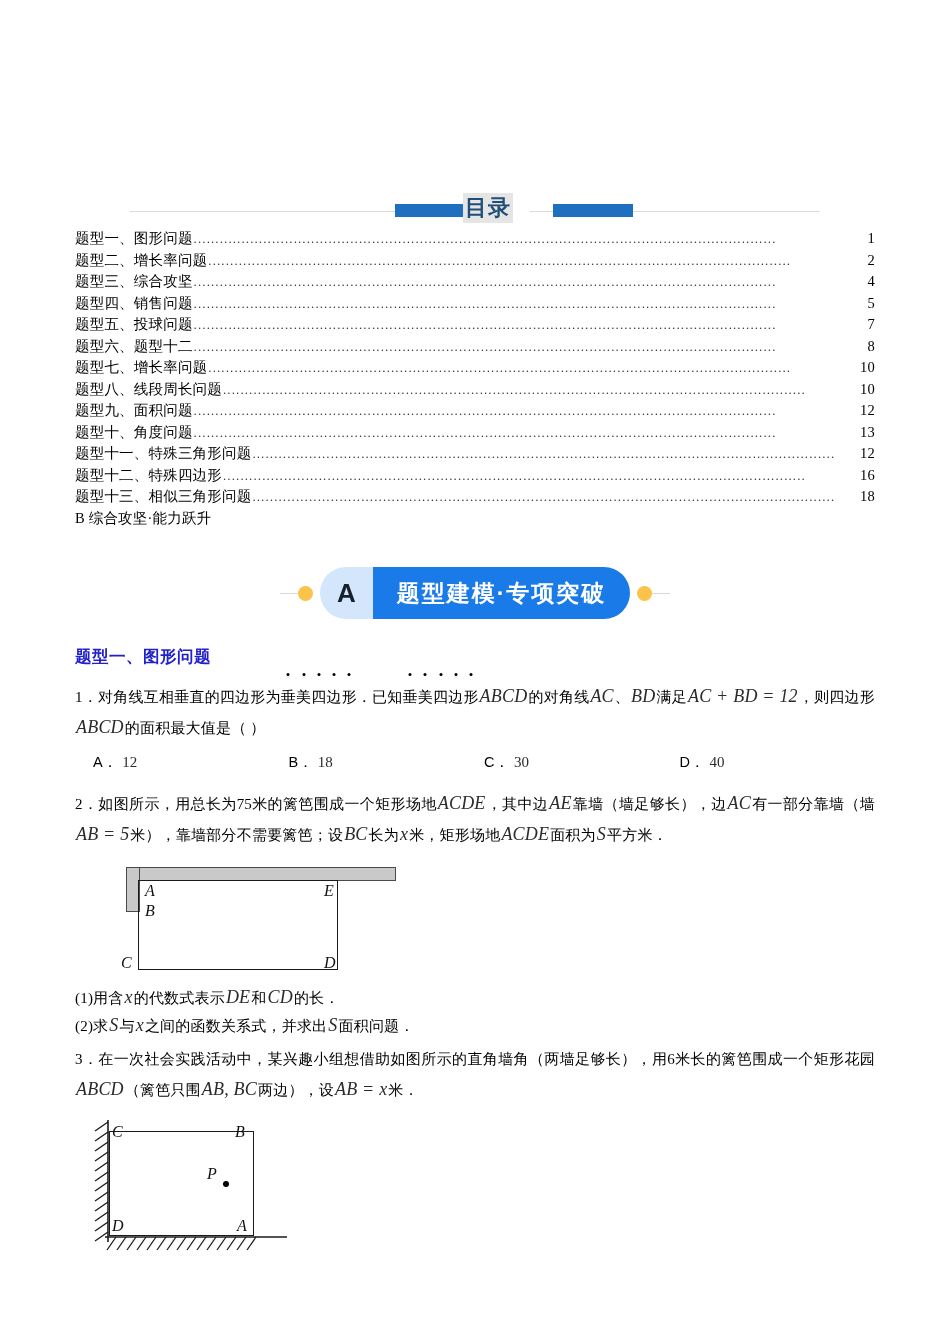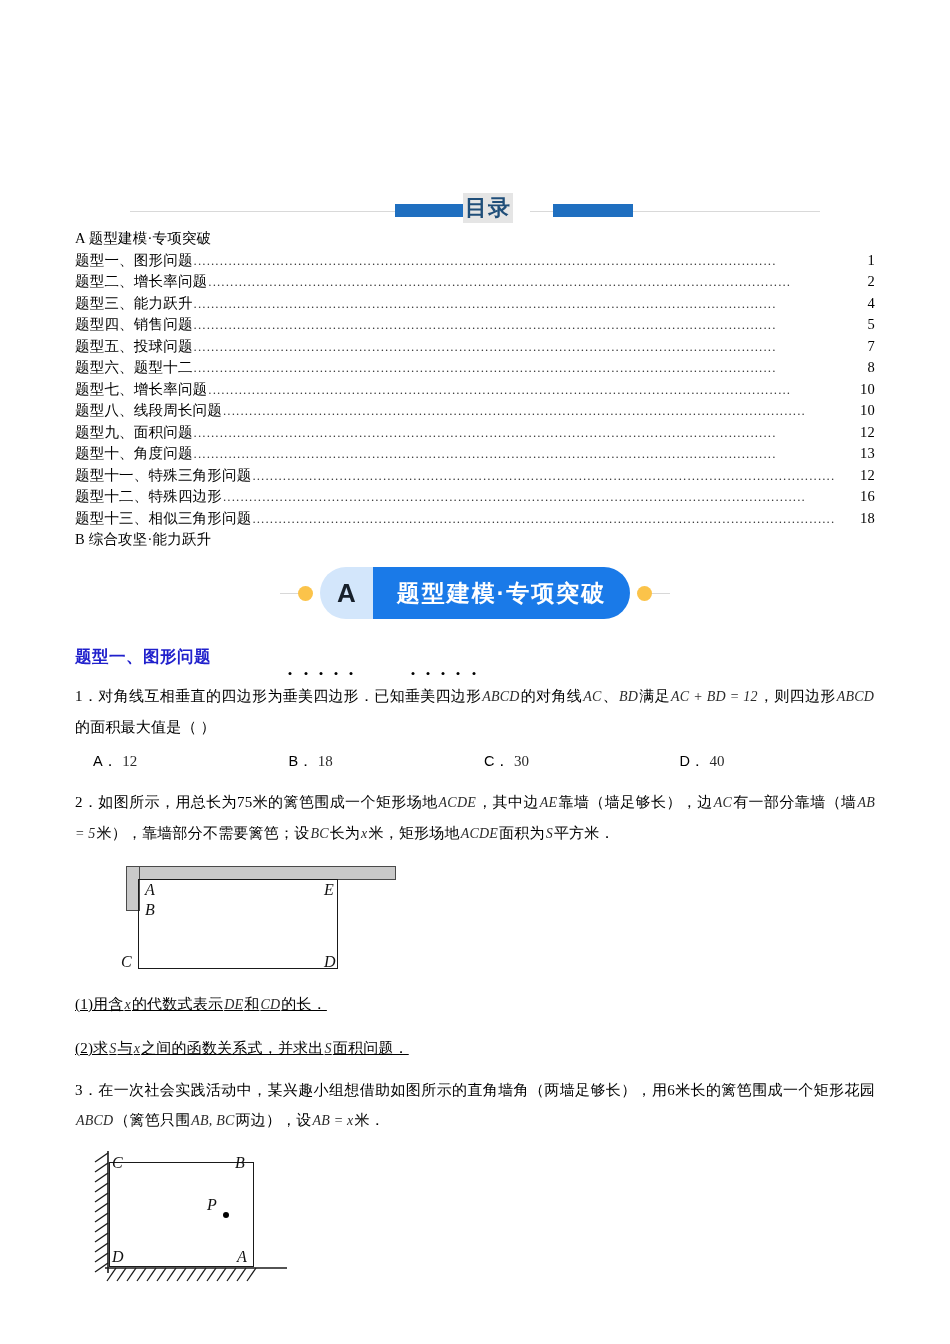--- a/index.html
+++ b/index.html
@@ -177,25 +177,25 @@
     font-family: "Liberation Serif", "DejaVu Serif", serif;
     letter-spacing: 0.5px;
     margin: 0 0 13px 0;
   }
   .para {
     margin: 0 0 9px 0;
     line-height: 30px;
     text-align: justify;
     letter-spacing: 0.2px;
   }
-  .para.tight { line-height: 35px; text-decoration: underline; }
+  .para.tight { line-height: 18px; }
   .mi {
     font-family: "Liberation Serif", "DejaVu Serif", serif;
     font-style: italic;
-    font-size: 14px;
+    font-size: 18px;
     color: #2b2b2b;
     padding: 0 1px;
   }
   .emph-dot {
     position: relative;
     display: inline-block;
   }
   .emph-dot::after {
     content: "";
     position: absolute;
@@ -335,34 +335,33 @@
 
   <div class="toc-header">
     <div class="toc-rule left"></div>
     <div class="toc-rule right"></div>
     <div class="toc-bar left"></div>
     <div class="toc-bar right"></div>
     <div class="toc-title">目录</div>
   </div>
 
   <div class="toc-list">
-    <div class="toc-plain">A 题型建模·专项突破</div>
 
     <div class="toc-row">
       <span class="tlabel">题型一、图形问题</span>
       <span class="tdots">......................................................................................................................................</span>
       <span class="tpage">1</span>
     </div>
     <div class="toc-row">
       <span class="tlabel">题型二、增长率问题</span>
       <span class="tdots">......................................................................................................................................</span>
       <span class="tpage">2</span>
     </div>
     <div class="toc-row">
-      <span class="tlabel">题型三、能力跃升</span>
+      <span class="tlabel">题型三、综合攻坚</span>
       <span class="tdots">......................................................................................................................................</span>
       <span class="tpage">4</span>
     </div>
     <div class="toc-row">
       <span class="tlabel">题型四、销售问题</span>
       <span class="tdots">......................................................................................................................................</span>
       <span class="tpage">5</span>
     </div>
     <div class="toc-row">
       <span class="tlabel">题型五、投球问题</span>

